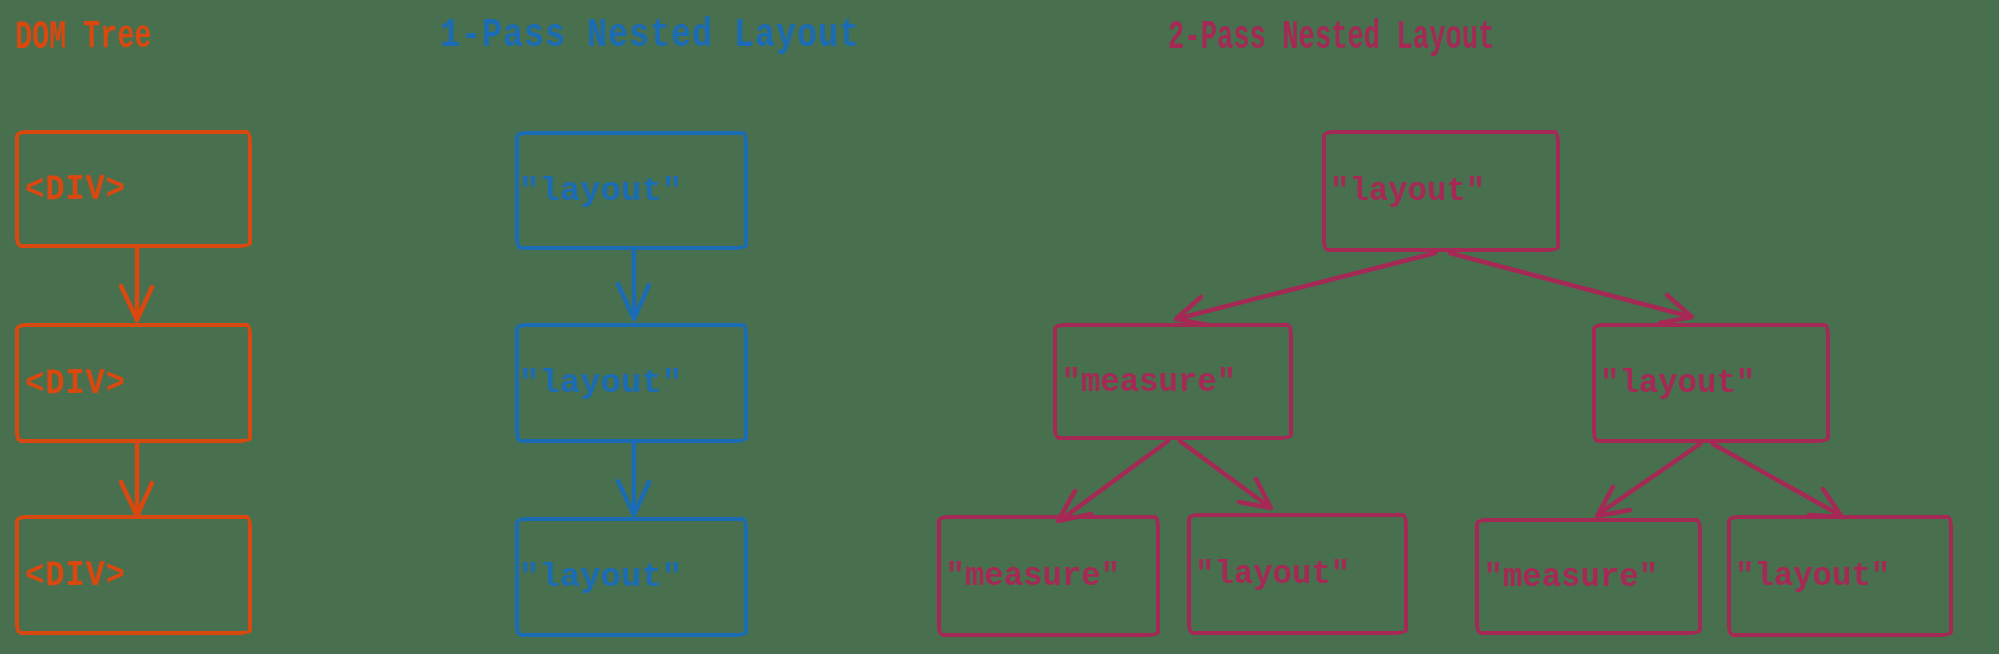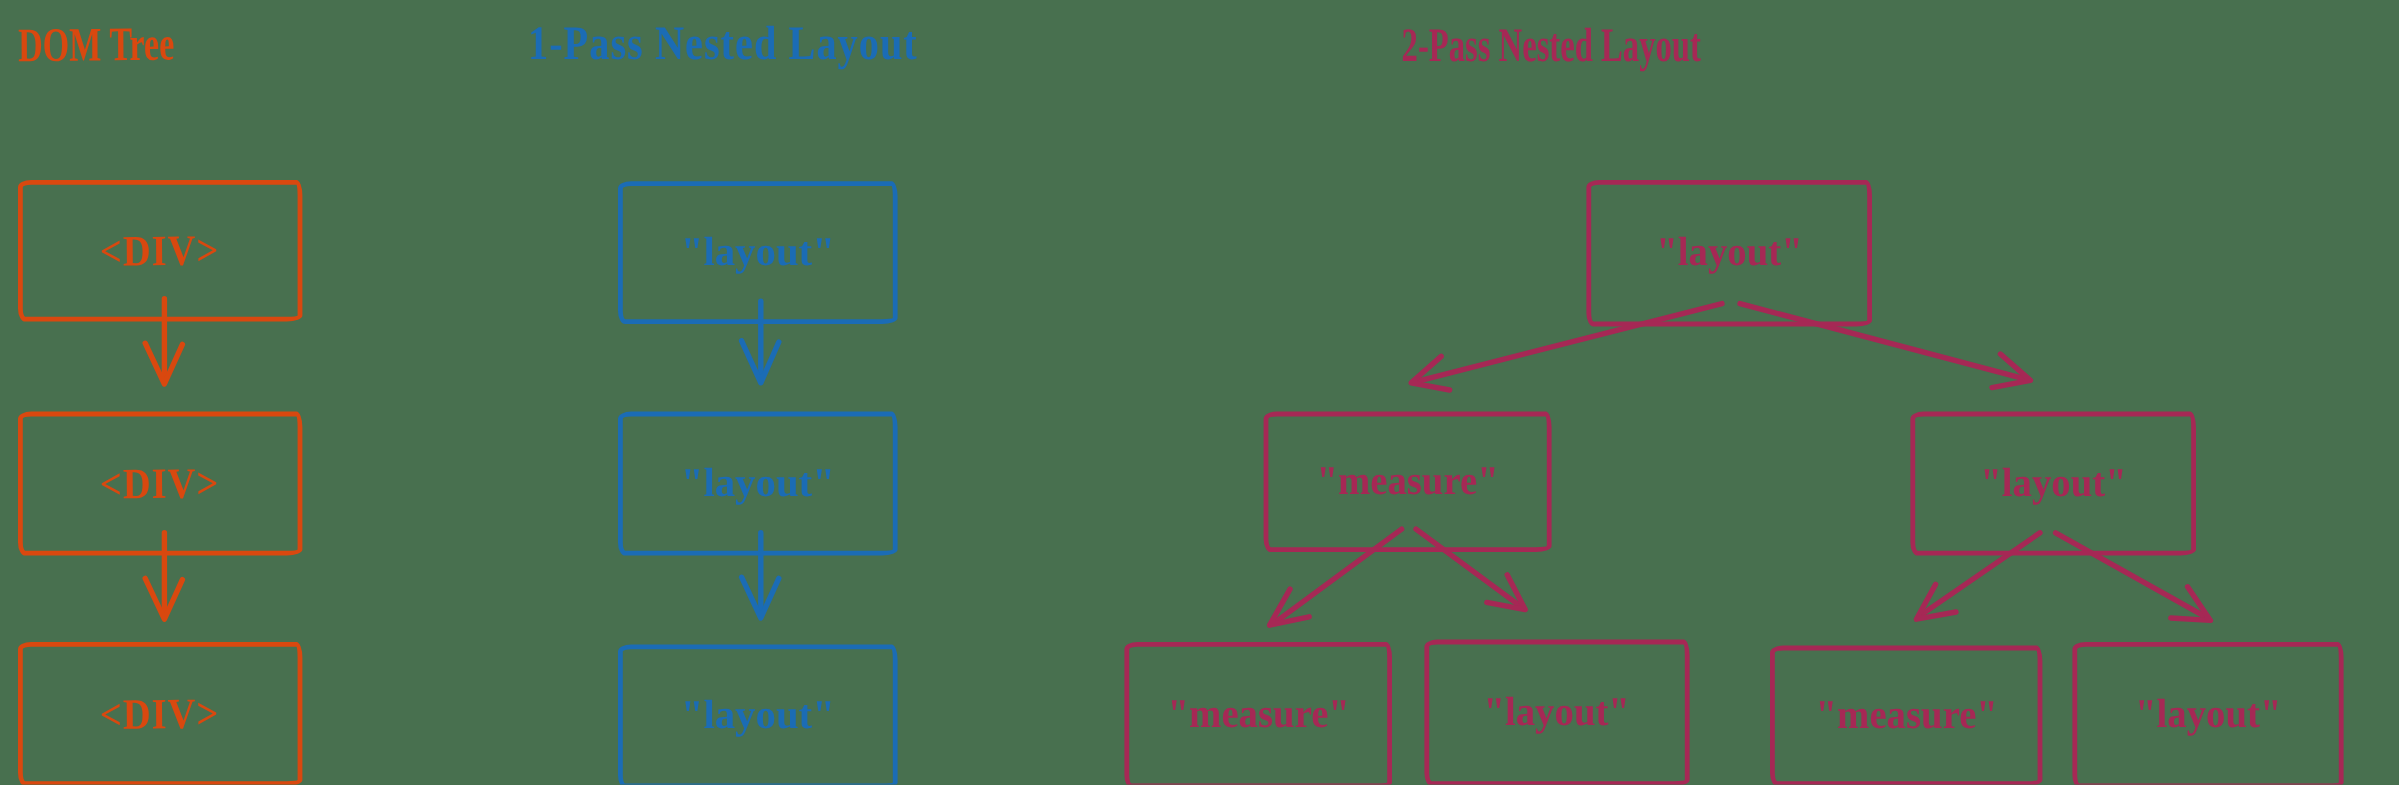--- a/index.html
+++ b/index.html
@@ -1,20 +1,20 @@
 <!DOCTYPE html>
 <html style="--bg: #48704f; --c-dom: #d9480f; --c-one: #1b6cb5; --c-two: #a62855;"><head>
 <meta charset="utf-8">
 <style>
   html, body { margin: 0; padding: 0; background: var(--bg, #48704f); }
   .canvas {
     position: relative;
     width: 1999px; height: 654px;
     background: var(--bg, #48704f);
-    font-family: Liberation Serif, serif;
+    font-family: Liberation Mono, monospace;
     overflow: hidden;
   }
   .title {
     position: absolute;
     margin: 0;
     font-size: 40px;
     font-weight: 700;
     line-height: 44px;
     white-space: pre;
     transform-origin: left top;
@@ -22,22 +22,20 @@
   .title.dom { color: var(--c-dom); transform: scaleX(0.71) rotate(-0.4deg); }
   .title.one { color: var(--c-one); transform: scaleX(0.84); letter-spacing: 1px; }
   .title.two { color: var(--c-two); transform: scaleX(0.68); }
   .node {
     position: absolute;
     box-sizing: border-box;
     border: 4px solid;
     border-radius: 11px 5px 13px 6px / 6px 13px 5px 11px;
     display: flex;
     align-items: center;
-    justify-content: center;
-    margin-top: 20px;
   }
   .node.dom { border-color: var(--c-dom); color: var(--c-dom); }
   .node.one { border-color: var(--c-one); color: var(--c-one); }
   .node.two { border-color: var(--c-two); color: var(--c-two); }
   .label {
     font-weight: 700;
     white-space: pre;
     transform-origin: center;
   }
   .label.dom { font-size: 36px; letter-spacing: 1px; transform: scaleX(0.89) rotate(-0.5deg); }

